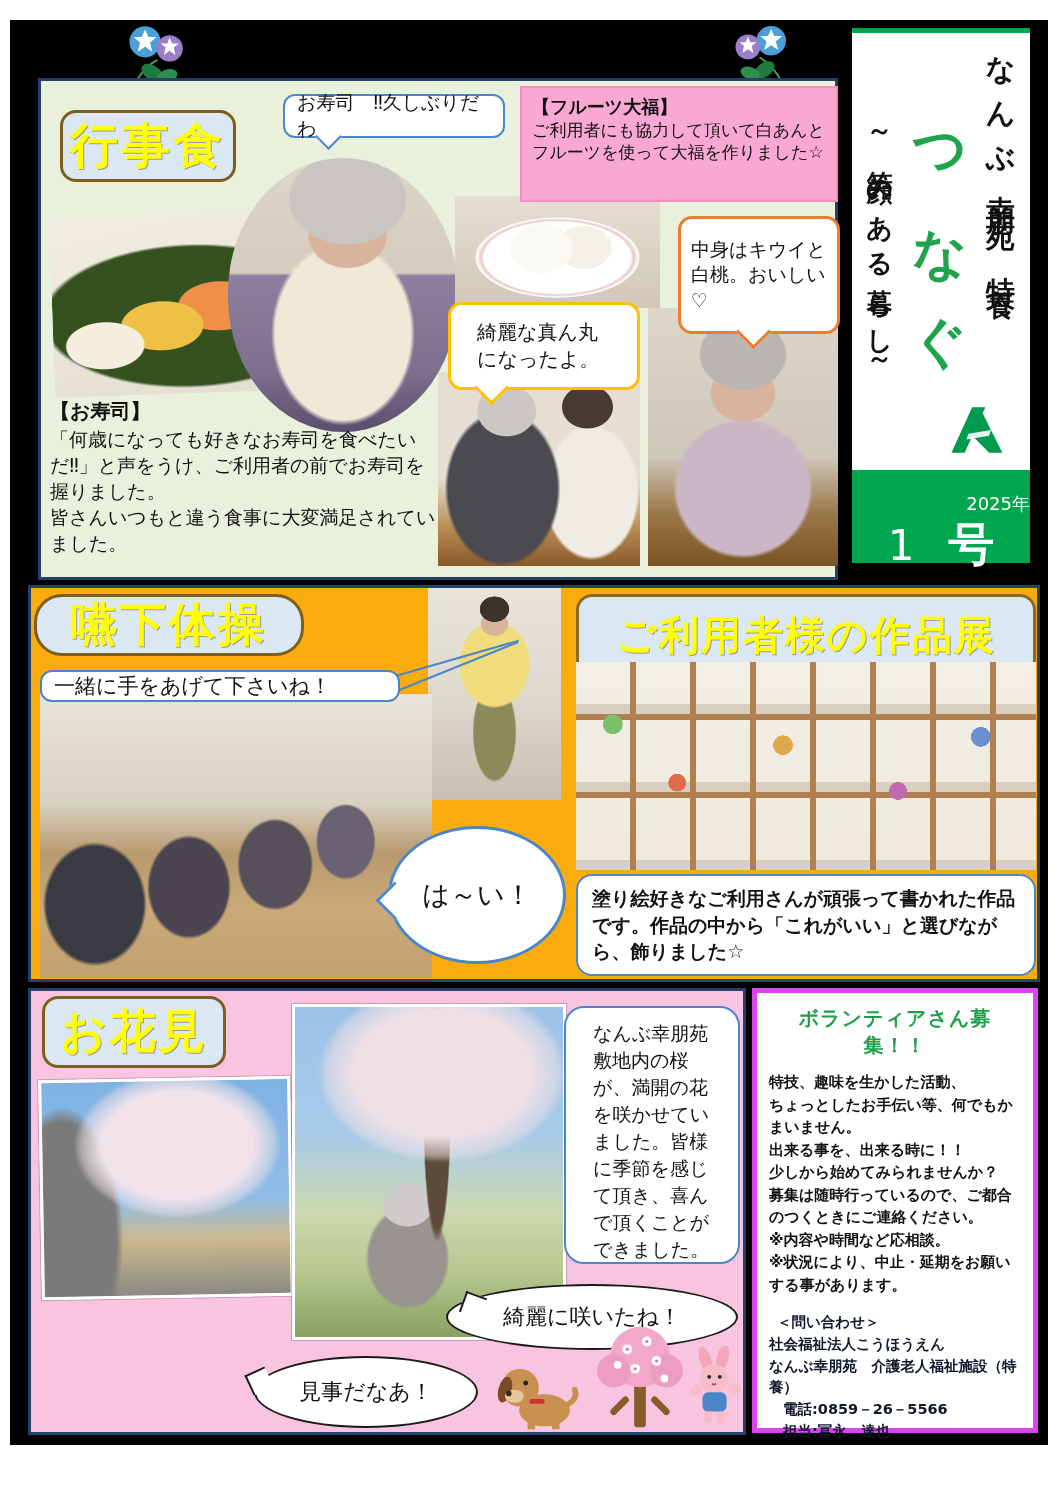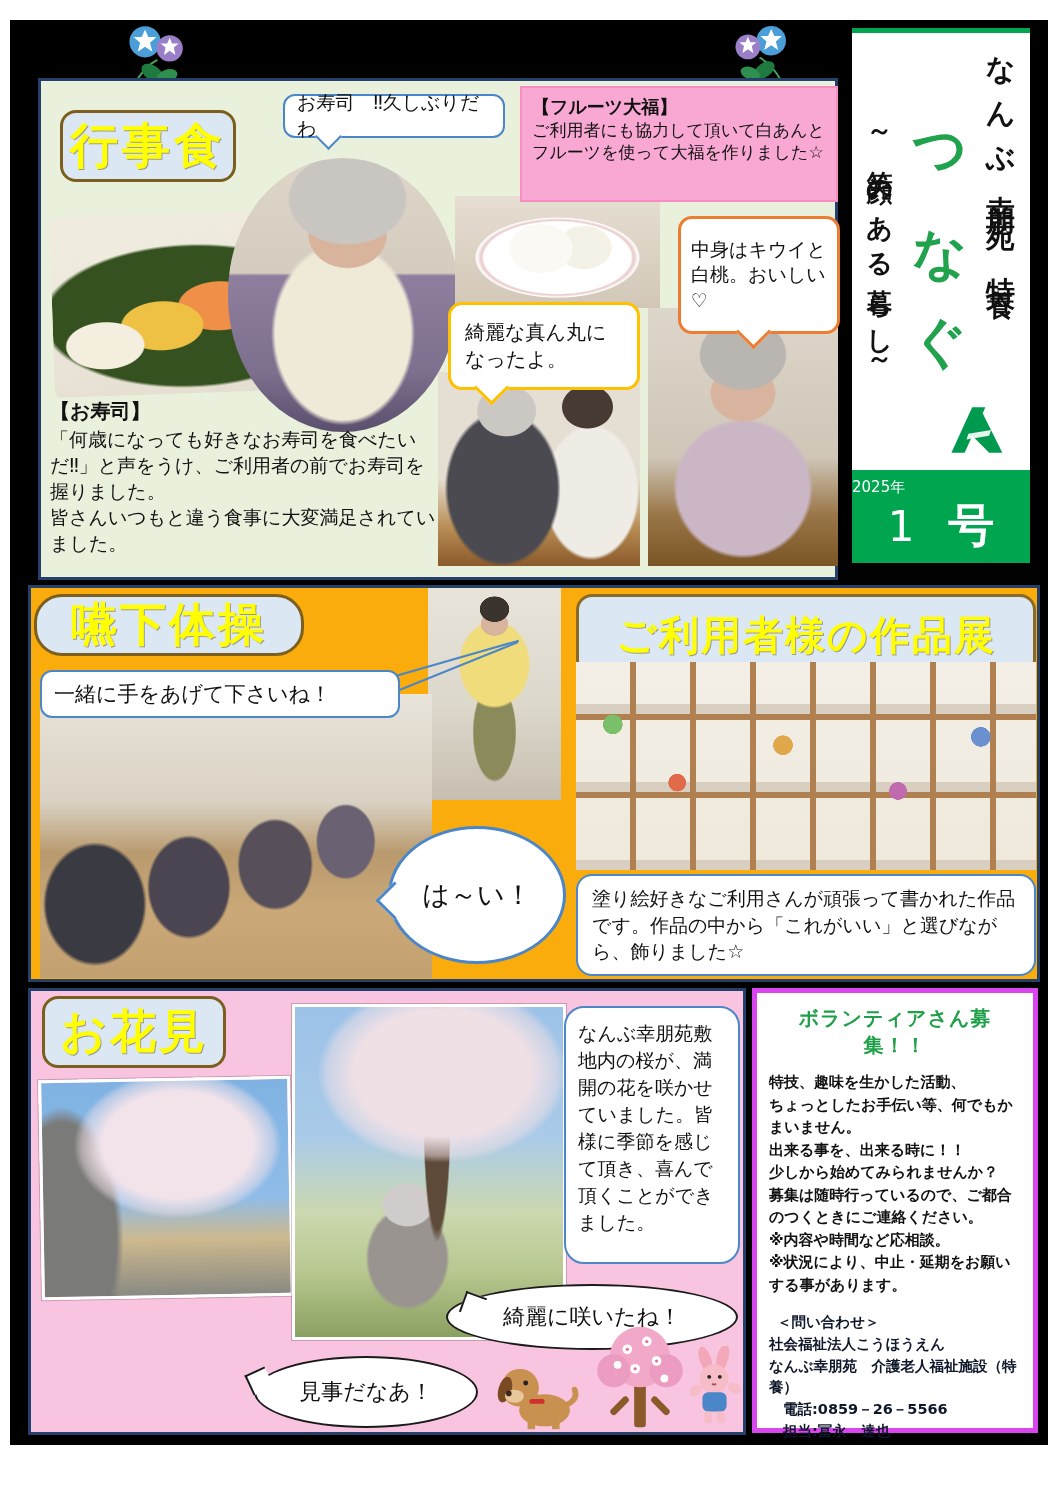--- a/index.html
+++ b/index.html
@@ -141,21 +141,21 @@
   <div class="txt" style="left:520px;top:86px;width:318px;height:116px;background:#f9a8d4;border:2.5px solid #f78dc2;padding:7px 10px;box-sizing:border-box;">
     <div style="font-size:18px;font-weight:bold;">【フルーツ大福】</div>
     <div style="font-size:17px;line-height:1.32;">ご利用者にも協力して頂いて白あんとフルーツを使って大福を作りました☆</div>
   </div>
 
   <div class="bubble" style="left:678px;top:216px;width:162px;height:118px;font-size:19px;border-color:#ed7d31;border-radius:14px;padding:0 10px;line-height:1.35;">
     <span>中身はキウイと白桃。おいしい♡</span>
     <span class="tail" style="left:60px;bottom:-13px;width:22px;height:22px;border-right:3px solid #ed7d31;border-bottom:3px solid #ed7d31;"></span>
   </div>
 
-  <div class="bubble" style="left:448px;top:302px;width:192px;height:88px;font-size:20px;border-color:#ffc000;border-radius:14px;padding:6px 14px;line-height:1.35;">
+  <div class="bubble" style="left:448px;top:302px;width:192px;height:88px;font-size:20px;border-color:#ffc000;border-radius:14px;padding:6px 26px;line-height:1.35;">
     <span>綺麗な真ん丸になったよ。</span>
     <span class="tail" style="left:28px;bottom:-13px;width:22px;height:22px;border-right:3px solid #ffc000;border-bottom:3px solid #ffc000;"></span>
   </div>
 
   <div class="txt" style="left:50px;top:398px;width:392px;font-size:19px;line-height:1.38;">
     <div style="font-weight:bold;font-size:20px;">【お寿司】</div>
     <div>「何歳になっても好きなお寿司を食べたいだ‼」と声をうけ、ご利用者の前でお寿司を握りました。</div>
     <div>皆さんいつもと違う食事に大変満足されていました。</div>
   </div>
 
@@ -164,65 +164,65 @@
     <div class="col" style="font-size:29px;letter-spacing:13px;">なんぶ幸朋苑　特養</div>
     <div class="col" style="font-size:54px;letter-spacing:26px;color:#21a24d;margin-top:68px;">つなぐ</div>
     <div class="col" style="font-size:26px;letter-spacing:6px;margin-top:84px;">～笑顔のある暮らし～</div>
   </div>
   <svg class="abs" style="left:942px;top:400px;width:66px;height:60px;" viewBox="0 0 70 60">
     <path d="M10 54 L32 6 L46 6 L24 54 Z" fill="#009a4e"></path>
     <path d="M33 28 L43 12 L64 54 L50 54 L30 34 Z" fill="#009a4e"></path>
     <path d="M28 34 L52 30 L50 36 L26 40 Z" fill="#fff" opacity="0.9"></path>
   </svg>
   <div class="abs" style="left:852px;top:470px;width:178px;height:93px;background:#00a550;color:#fff;">
-    <div style="text-align:left;font-size:15px;margin-top:8px;">2025年</div>
+    <div style="text-align:right;font-size:18px;margin-top:22px;">2025年</div>
     <div style="display:flex;justify-content:center;align-items:baseline;gap:34px;margin-top:-2px;">
       <span style="font-size:42px;">1</span>
       <span style="font-size:46px;font-weight:bold;">号</span>
     </div>
   </div>
 
   <div class="panel panel-orange" style="left:28px;top:585px;width:1012px;height:397px;"></div>
 
   <div class="hdr" style="left:34px;top:594px;width:270px;height:62px;font-size:46px;letter-spacing:3px;border-radius:28px;">
     <span>嚥下体操</span>
   </div>
 
   <div class="ph ph-instructor" style="left:428px;top:588px;width:133px;height:212px;"></div>
   <div class="ph ph-group" style="left:40px;top:694px;width:392px;height:284px;"></div>
 
   <div class="pointer-line" style="left:392px;top:676px;width:132px;transform:rotate(-16deg);"></div>
   <div class="pointer-line" style="left:392px;top:692px;width:136px;transform:rotate(-22deg);"></div>
-  <div class="bubble" style="left:40px;top:670px;width:360px;height:48px;font-size:21px;border-width:2.5px;">
+  <div class="bubble" style="left:40px;top:670px;width:360px;height:32px;font-size:21px;border-width:2.5px;">
     <span>一緒に手をあげて下さいね！</span>
   </div>
 
   <div class="ellipse" style="left:388px;top:826px;width:178px;height:138px;border:3px solid #4a86c8;font-size:27px;">
     <span>は～い！</span>
     <span class="tail" style="left:-10px;top:58px;width:24px;height:24px;border-left:3px solid #4a86c8;border-bottom:3px solid #4a86c8;"></span>
   </div>
 
   <div class="hdr" style="left:576px;top:594px;width:460px;height:82px;font-size:40px;letter-spacing:2px;border-color:#8a6a28;">
     <span>ご利用者様の作品展</span>
   </div>
   <div class="ph ph-art" style="left:576px;top:662px;width:460px;height:208px;"></div>
-  <div class="bubble" style="left:576px;top:874px;width:460px;height:102px;font-size:19px;font-weight:normal;border-radius:16px;border-width:2.5px;line-height:1.4;padding:6px 14px;">
+  <div class="bubble" style="left:576px;top:874px;width:460px;height:102px;font-size:19px;font-weight:bold;border-radius:16px;border-width:2.5px;line-height:1.4;padding:6px 14px;">
     <span>塗り絵好きなご利用さんが頑張って書かれた作品です。作品の中から「これがいい」と選びながら、飾りました☆</span>
   </div>
 
   <div class="panel panel-pink" style="left:28px;top:988px;width:718px;height:447px;"></div>
 
   <div class="hdr" style="left:42px;top:996px;width:184px;height:72px;font-size:46px;letter-spacing:3px;">
     <span>お花見</span>
   </div>
 
   <div class="ph ph-sakura1 photo-frame" style="left:40px;top:1078px;width:246px;height:214px;transform:rotate(-1deg);"></div>
   <div class="ph ph-sakura2 photo-frame" style="left:292px;top:1004px;width:268px;height:330px;"></div>
 
-  <div class="bubble" style="left:564px;top:1006px;width:176px;height:258px;font-size:19px;line-height:1.42;border-radius:20px;border-width:2.5px;align-items:flex-start;padding:12px 12px;">
+  <div class="bubble" style="left:564px;top:1006px;width:176px;height:258px;font-size:19px;line-height:1.42;border-radius:20px;border-width:2.5px;align-items:flex-start;padding:12px 27px;">
     <span>なんぶ幸朋苑敷地内の桜が、満開の花を咲かせていました。皆様に季節を感じて頂き、喜んで頂くことができました。</span>
   </div>
 
   <div class="ellipse" style="left:446px;top:1284px;width:292px;height:66px;border:2px solid #1a1a1a;font-size:22px;">
     <span>綺麗に咲いたね！</span>
     <span class="tail" style="left:14px;top:8px;width:20px;height:20px;border-left:2px solid #1a1a1a;border-top:2px solid #1a1a1a;transform:rotate(20deg);"></span>
   </div>
   <div class="ellipse" style="left:254px;top:1356px;width:224px;height:72px;border:2px solid #1a1a1a;font-size:22px;">
     <span>見事だなあ！</span>
     <span class="tail" style="left:-8px;top:12px;width:20px;height:20px;border-left:2px solid #1a1a1a;border-top:2px solid #1a1a1a;transform:rotate(-25deg);"></span>

